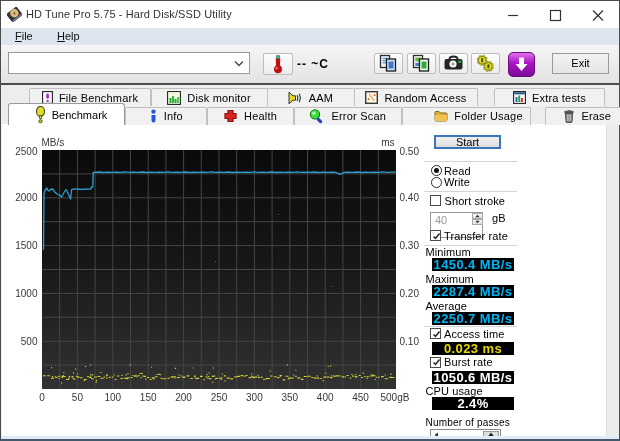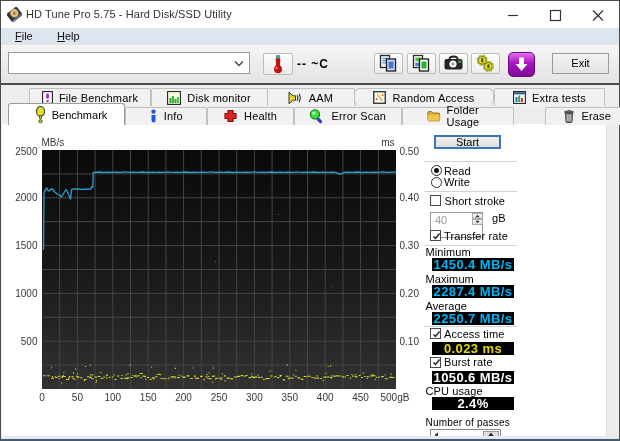--- a/index.html
+++ b/index.html
@@ -155,21 +155,21 @@
     </svg>
   <span>Disk monitor</span>
 </div>
 <div class="tab" style="left:266.5px;top:88px;width:88px;height:18px;">
   <svg width="15" height="14" viewBox="0 0 15 14">
       <path d="M1 1.2 L1 12.8 L5 9.2 L7.5 9.2 L7.5 4.8 L5 4.8 Z" fill="#e8d820" stroke="#333" stroke-width="1"></path>
       <path d="M9 4.2 Q10.8 7 9 9.8 M11 2.8 Q13.6 7 11 11.2" fill="none" stroke="#333" stroke-width="1.1"></path>
     </svg>
   <span>AAM</span>
 </div>
-<div class="tab" style="left:354px;top:88px;width:140px;height:18px;border-radius:6px;">
+<div class="tab" style="left:354px;top:88px;width:124px;height:18px;">
   <svg width="13" height="13" viewBox="0 0 13 13">
       <rect x="0.7" y="0.7" width="11.6" height="11.6" fill="#fdf9e2" stroke="#3a3a3a" stroke-width="1.4"></rect>
       <circle cx="3.6" cy="8.2" r="0.9" fill="#cc4433"></circle>
       <circle cx="6" cy="5.2" r="0.9" fill="#e8a020"></circle>
       <circle cx="8.4" cy="8.8" r="0.9" fill="#cc8833"></circle>
       <circle cx="9.6" cy="4.2" r="0.9" fill="#dd5522"></circle>
       <circle cx="4.6" cy="3.6" r="0.8" fill="#ee9944"></circle>
       <circle cx="7" cy="7" r="0.8" fill="#d86a2a"></circle>
     </svg>
   <span>Random Access</span>
@@ -199,21 +199,21 @@
   <span>Health</span>
 </div>
 <div class="tab" style="left:293.5px;top:106.5px;width:108.5px;height:18px;">
   <svg width="16" height="15" viewBox="0 0 16 15">
       <circle cx="6" cy="5.4" r="4.6" fill="#3ddd3d" stroke="#0f7a0f" stroke-width="1.1"></circle>
       <circle cx="4.9" cy="4.2" r="1.6" fill="#b8ffb8"></circle>
       <rect x="9.3" y="8" width="6.4" height="3.2" rx="1.6" transform="rotate(45 9.3 8)" fill="#2a3fc0"></rect>
     </svg>
   <span>Error Scan</span>
 </div>
-<div class="tab" style="left:402px;top:106.5px;width:112px;height:18px;padding-left:24px;">
+<div class="tab" style="left:402px;top:106.5px;width:129px;height:18px;padding-left:24px;">
   <svg width="14" height="12" viewBox="0 0 14 12">
       <path d="M1 2.5 Q1 1.5 2 1.5 L5 1.5 L6.5 3 L12 3 Q13 3 13 4 L13 10 Q13 11 12 11 L2 11 Q1 11 1 10 Z" fill="#dfae34" stroke="#7a5e0e" stroke-width="0.9"></path>
       <path d="M1 5 L13 5 L13 10 Q13 11 12 11 L2 11 Q1 11 1 10 Z" fill="#eec44e"></path>
     </svg>
   <span>Folder Usage</span>
 </div>
 <div class="tab" style="left:545px;top:106.5px;width:84.5px;height:18px;">
   <svg width="12" height="14" viewBox="0 0 12 14">
       <path d="M2.5 4 L9.5 4 L9 12.6 Q9 13.4 8 13.4 L4 13.4 Q3 13.4 3 12.6 Z" fill="#888" stroke="#333" stroke-width="0.9"></path>
       <rect x="1.6" y="2.2" width="8.8" height="1.8" rx="0.9" fill="#666" stroke="#333" stroke-width="0.7"></rect>

